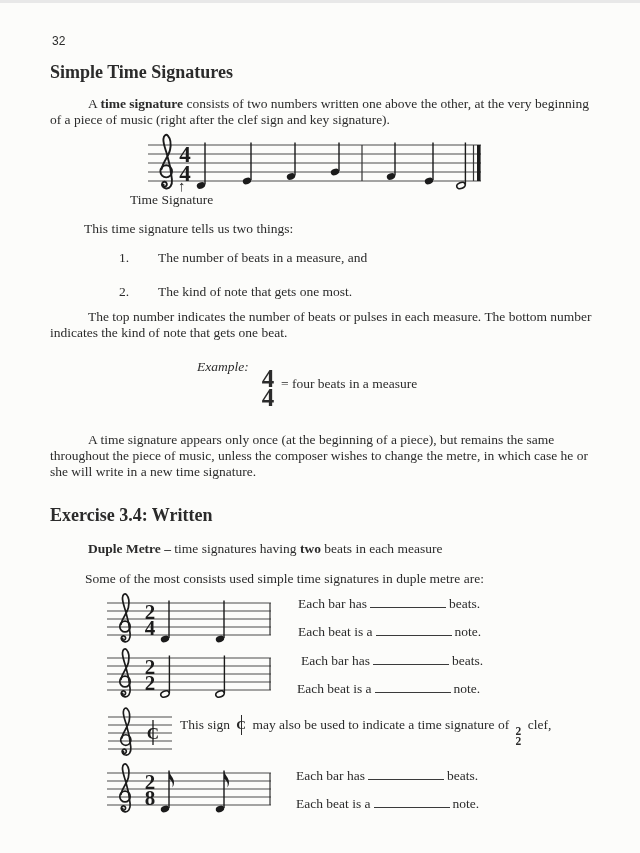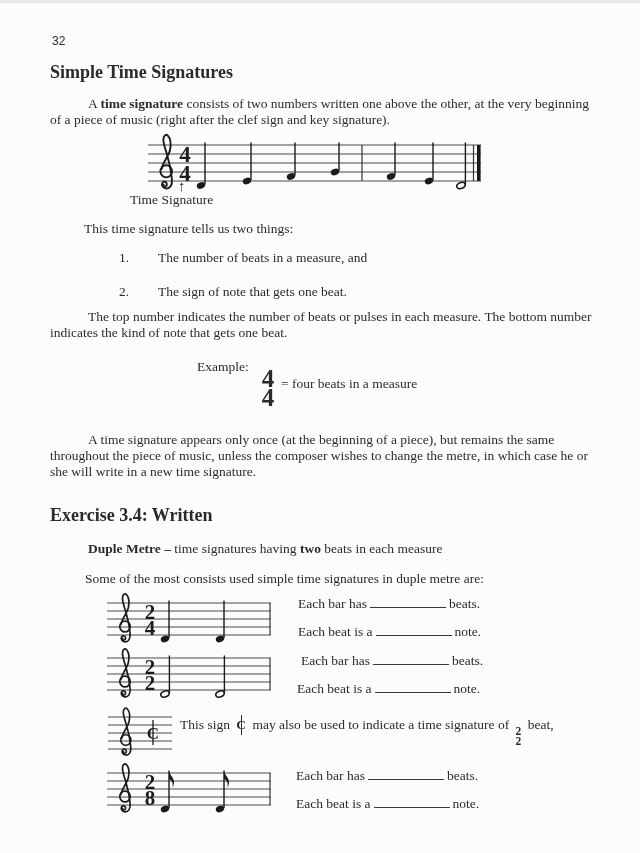--- a/index.html
+++ b/index.html
@@ -1,20 +1,20 @@
 <!DOCTYPE html>
 <html><head>
 <meta charset="utf-8">
 <style>
   html,body{margin:0;padding:0;background:#e8e8e8}
   .page{position:relative;width:640px;height:853px;background:#fcfcfa;
         font-family:"Liberation Serif","DejaVu Serif",serif;color:#2b2b2b;overflow:hidden;margin:3px auto}
   .abs{position:absolute}
   .b{font-weight:bold}
-  .it{}
+  .it{font-style:italic}
   .body-text{font-size:13.5px;line-height:15.8px}
   .indent{text-indent:38px}
   .h1{font-size:18px;font-weight:bold}
   .pagenum{font-family:"Liberation Sans","DejaVu Sans",sans-serif;font-size:12px}
   .nowrap{white-space:nowrap}
   .blank{display:inline-block;width:76px;height:11px;border-bottom:1.2px solid #3a3a3a;margin:0 3px}
   .frac{display:inline-flex;flex-direction:column;align-items:center;font-weight:bold;
         font-size:11.5px;line-height:9.5px;vertical-align:-6px;margin:0 3px}
   .cutc{position:relative;font-weight:bold;display:inline-block;padding:0 3px}
   .cutc::after{content:"";position:absolute;left:50%;top:-2px;bottom:-2px;width:1.2px;background:#2b2b2b}
@@ -109,21 +109,21 @@
   </svg>
 
   <div class="abs arrow" style="left:178px;top:175px">↑</div>
   <div class="abs body-text" style="left:130px;top:189px">Time Signature</div>
 
   <div class="abs body-text" style="left:84px;top:218px">This time signature tells us two things:</div>
 
   <div class="abs body-text" style="left:119px;top:247px">1.</div>
   <div class="abs body-text" style="left:158px;top:247px">The number of beats in a measure, and</div>
   <div class="abs body-text" style="left:119px;top:281px">2.</div>
-  <div class="abs body-text" style="left:158px;top:281px">The sign of note that gets one beat.</div>
+  <div class="abs body-text" style="left:158px;top:281px">The kind of note that gets one most.</div>
 
   <div class="abs body-text indent" style="left:50px;top:306px;width:543px">The top number indicates the number of beats or pulses in each measure.  The bottom number indicates the kind of note that gets one beat.</div>
 
   <div class="abs body-text it" style="left:197px;top:356px">Example:</div>
   <div class="abs" style="left:256px;top:366px">
     <div class="bigsig">4</div>
     <div class="bigsig">4</div>
   </div>
   <div class="abs body-text" style="left:281px;top:373px">= four beats in a measure</div>
 
@@ -195,21 +195,21 @@
     <g>
       <text x="47" y="32" font-size="17" text-anchor="middle">C</text>
       <line x1="47" y1="13" x2="47" y2="38" stroke="#1b1b1b" stroke-width="1.3"></line>
     </g>
   </svg>
 
   <div class="abs body-text nowrap" style="left:180px;top:714px">
     <span>This sign </span><span class="cutc">C</span><span> may also be used to indicate a time signature of </span><span class="frac">
         <span>2</span>
         <span>2</span>
-      </span><span> beat,</span>
+      </span><span> clef,</span>
   </div>
 
   
   <svg class="abs" style="left:103px;top:760px" width="185" height="58">
     <g>
       <line class="sl" x1="4" y1="10" x2="168" y2="10"></line>
         <line class="sl" x1="4" y1="18" x2="168" y2="18"></line>
       <line class="sl" x1="4" y1="26" x2="168" y2="26"></line>
         <line class="sl" x1="4" y1="34" x2="168" y2="34"></line>
       <line class="sl" x1="4" y1="42" x2="168" y2="42"></line>

